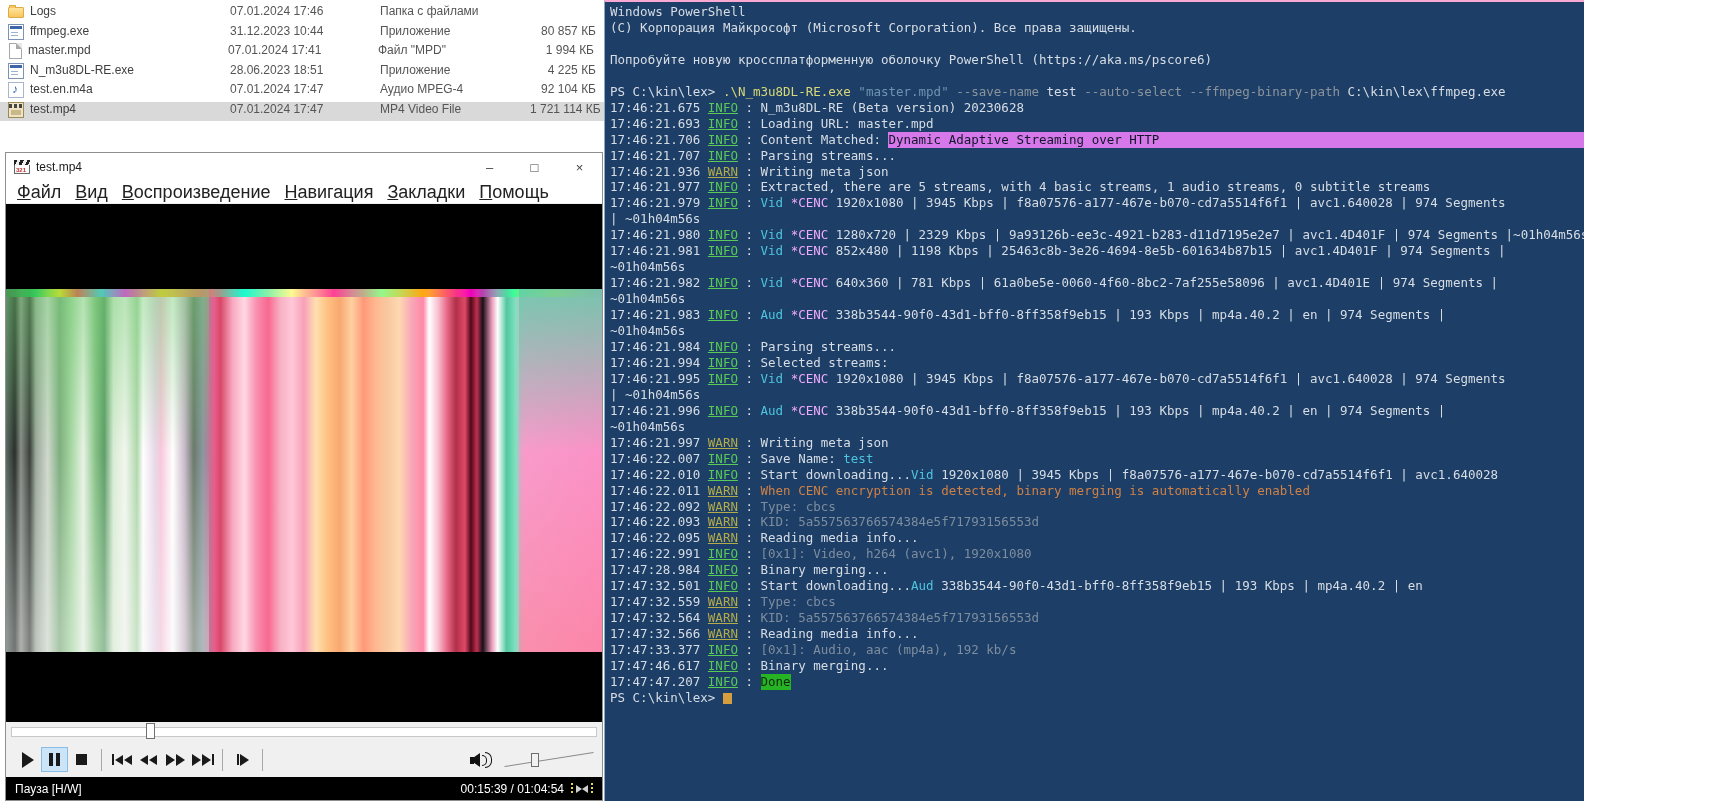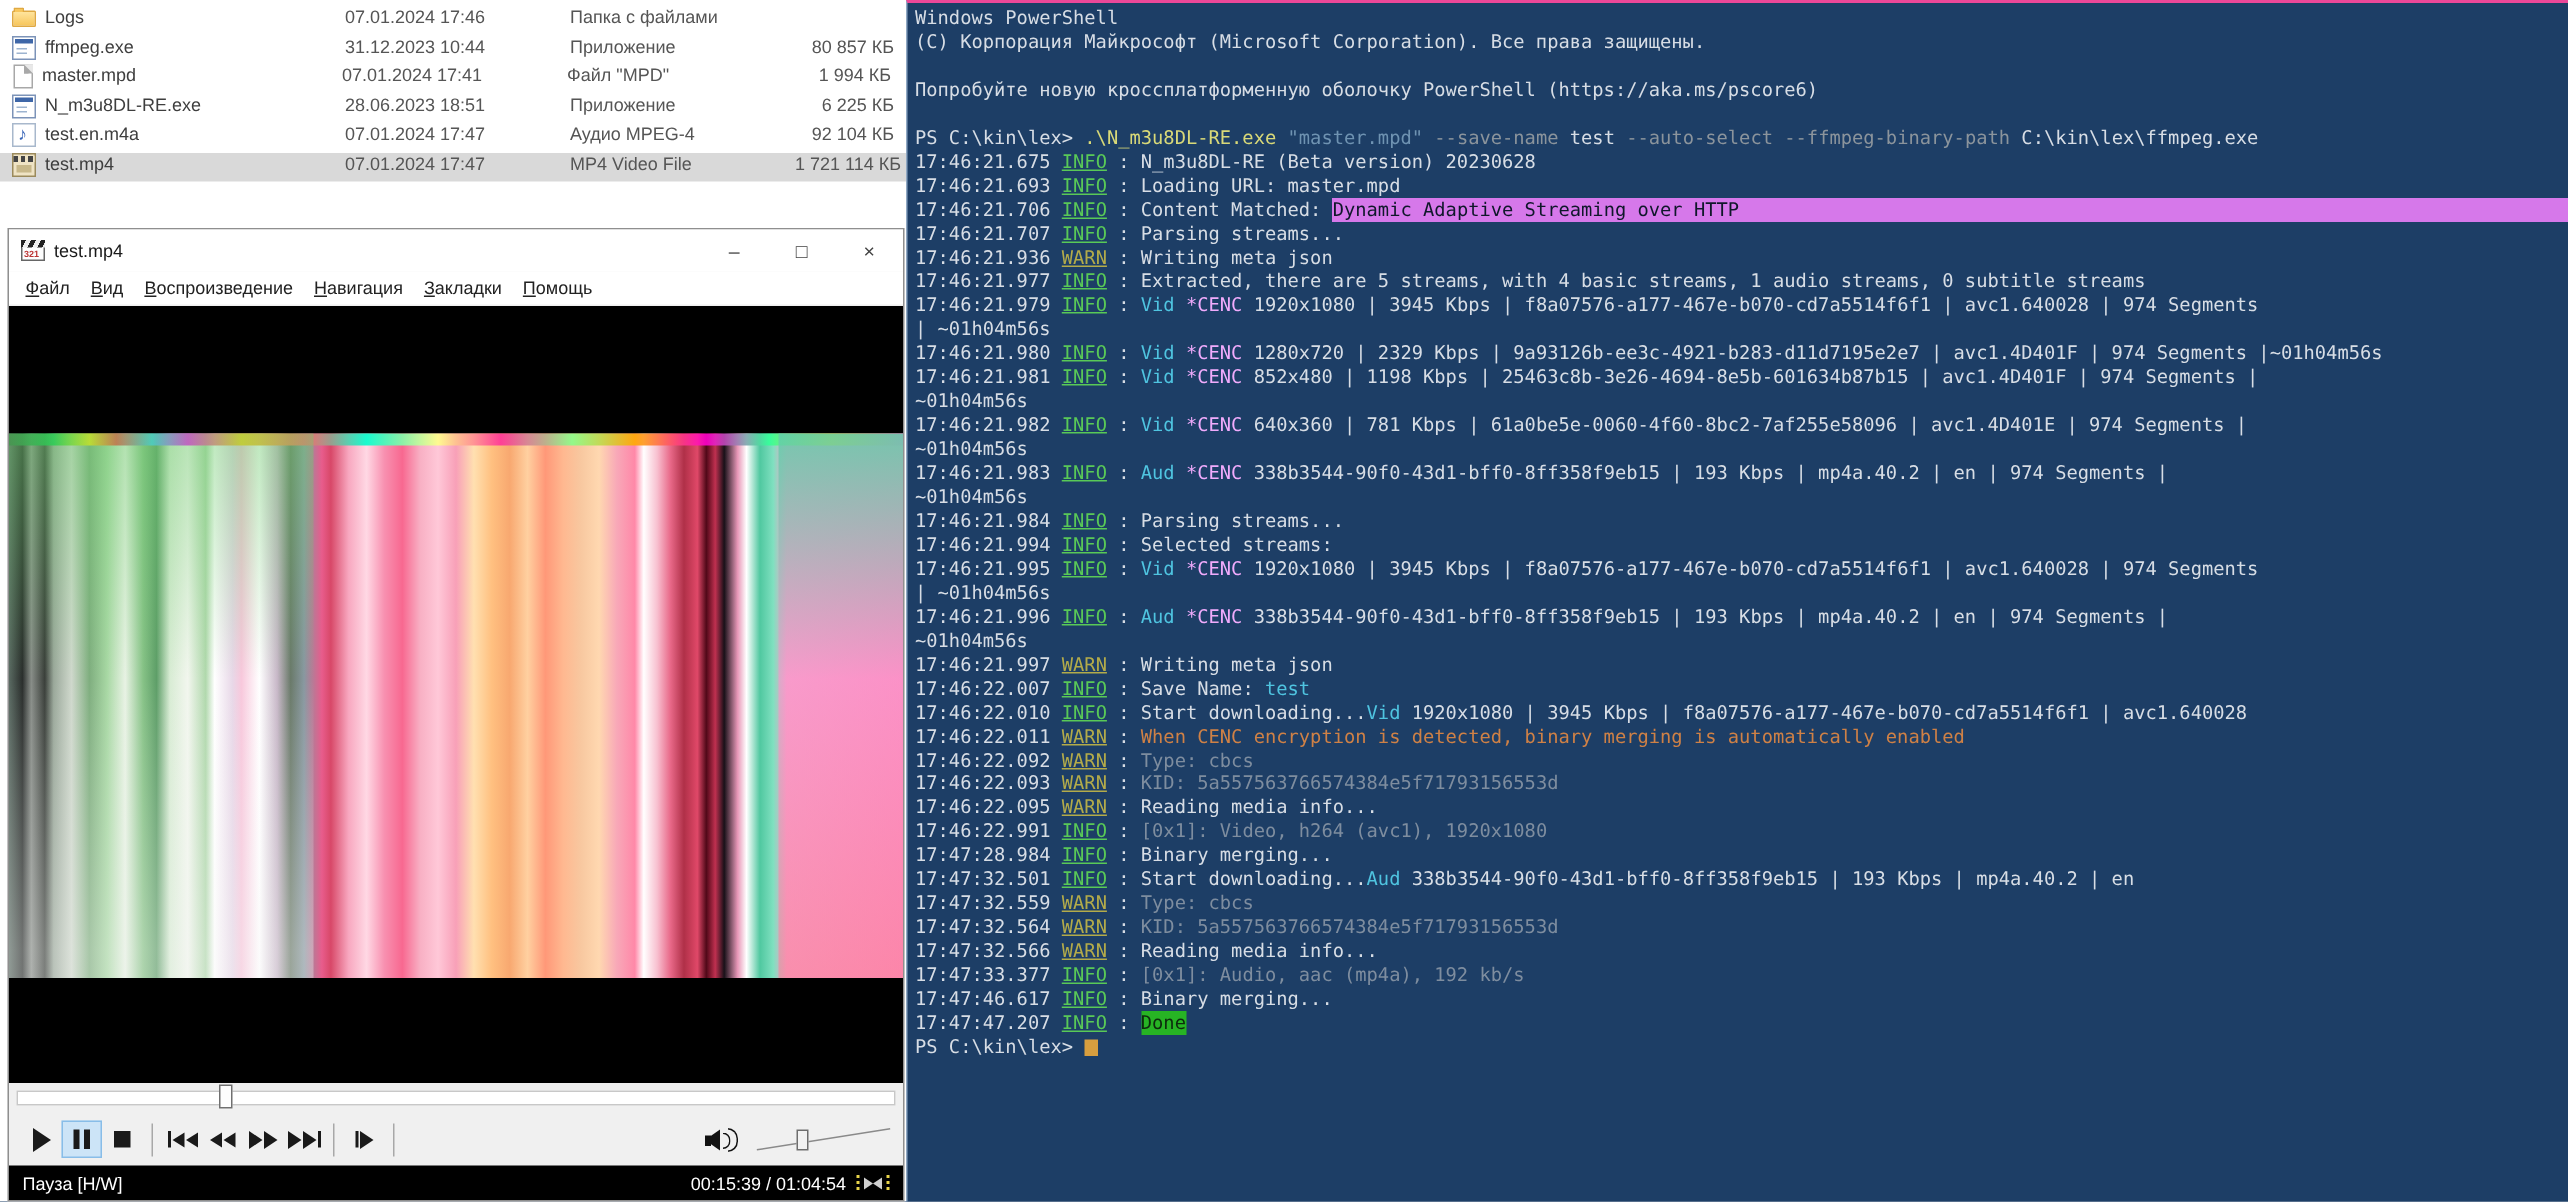--- a/index.html
+++ b/index.html
@@ -33,21 +33,21 @@
 
   
   .player{position:absolute;left:5px;top:152px;width:598px;height:649px;background:#f0f0f0;
           border:1px solid #8f8f8f;box-sizing:border-box;display:flex;flex-direction:column;}
   .titlebar{height:28px;background:#fff;display:flex;align-items:center;font-size:12px;color:#1a1a1a;flex:none;}
   .title-icon{width:16px;height:14px;margin:0 6px 0 8px;background:#fdfdfd;border:1px solid #666;position:relative;box-sizing:border-box;flex:none;}
   .title-icon::before{content:"";position:absolute;left:-1px;right:-1px;top:-1px;height:5px;background:repeating-linear-gradient(115deg,#222 0 3px,#eee 3px 6px);}
   .title-icon::after{content:"321";position:absolute;left:1px;bottom:0;font-size:6px;font-weight:bold;color:#b33;letter-spacing:0;}
   .win-btns{margin-left:auto;display:flex;height:100%;}
   .win-btn{width:45px;height:100%;display:flex;align-items:center;justify-content:center;font-size:13px;color:#444;}
-  .menubar{height:22px;background:#fff;display:flex;align-items:center;font-size:12px;color:#222;padding-left:4px;flex:none;border-bottom:1px solid #f0f0f0;}
+  .menubar{height:22px;background:#fff;display:flex;align-items:center;font-size:18px;color:#222;padding-left:4px;flex:none;border-bottom:1px solid #f0f0f0;}
   .menu-item{display:inline-block;padding:2px 7px;}
   .menu-item::first-letter{text-decoration:underline;}
   .video{flex:1;background:#000;position:relative;overflow:hidden;}
   .frame{position:absolute;left:0;right:0;top:85px;bottom:70px;
     background:linear-gradient(90deg,
       #5a6a62 0%,#2a2e2c 1.5%,#888d88 2.5%,#3a3f3a 4%,#9aa89a 5%,#cfd8cc 7%,#7fae7f 9%,
       #a8d8a4 11%,#e8f2e4 13%,#86c286 15%,#5e9e68 16.5%,#d8ecd4 18%,#f2f6ee 20%,#b0d8ac 22%,
       #ffffff 23%,#e8d8e8 25%,#f8c8dc 26%,#ffffff 28%,#c8b8c8 30%,#6a7a6a 31.5%,#8898a0 33%,
       #e85c8c 35%,#d84868 36%,#f8a8c0 38%,#ffd8e4 40%,#f890b0 42%,#f86890 44%,#f8b0c4 46%,
       #ffc8d8 48%,#f8a0b8 50%,#ffe0b0 52%,#ffc080 54%,#f8a870 56%,#ffd0a0 58%,#ff9878 60%,
@@ -84,22 +84,22 @@
   .vol-thumb{position:absolute;top:3px;width:8px;height:14px;background:#f2f2f2;border:1px solid #6e6e6e;box-sizing:border-box;}
   .statusbar{height:23px;background:#000;color:#fff;display:flex;align-items:center;font-size:12px;padding:0 9px;flex:none;}
   .sb-right{margin-left:auto;display:flex;align-items:center;gap:7px;}
   .sb-icon{width:22px;height:12px;position:relative;}
   .sb-dotL,.sb-dotR{position:absolute;top:0;width:2px;height:12px;background:repeating-linear-gradient(#e8d44a 0 2px,transparent 2px 4px);}
   .sb-dotL{left:0;} .sb-dotR{right:0;}
   .sb-tr{position:absolute;left:5px;top:2px;width:0;height:0;border-top:4px solid transparent;border-bottom:4px solid transparent;border-left:6px solid #cfcfcf;}
   .sb-tl{position:absolute;right:5px;top:2px;width:0;height:0;border-top:4px solid transparent;border-bottom:4px solid transparent;border-right:6px solid #cfcfcf;}
 
   
-  .terminal{position:absolute;left:604px;top:0;width:1108px;height:801px;background:#1d3e66;
-    border-top:2px solid #ec4899;border-left:1px solid #8fa8c4;box-sizing:border-box;
+  .terminal{position:absolute;left:604px;top:0;width:980px;height:801px;background:#1d3e66;
+    border-top:2px solid #f9a8d4;border-left:1px solid #8fa8c4;box-sizing:border-box;
     font-family:"DejaVu Sans Mono",monospace;font-size:12.5px;line-height:15.95px;color:#d7dde5;
     padding:2px 0 16px 5px;overflow:hidden;}
   .tline{display:flex;min-height:15.95px;align-items:flex-start;}
   .tline span{white-space:pre;}
   .c-w{color:#d7dde5;}
   .c-cmd{color:#d9d978;}
   .c-str{color:#6f93b2;}
   .c-param{color:#8b949c;}
   .c-info{color:#59c957;text-decoration:underline;}
   .c-warn{color:#b3ab4a;text-decoration:underline;}
@@ -134,21 +134,21 @@
       <div class="fcol-name">master.mpd</div>
       <div class="fcol-date">07.01.2024 17:41</div>
       <div class="fcol-type">Файл "MPD"</div>
       <div class="fcol-size">1 994 КБ</div>
     </div>
     <div class="file-row">
       <span class="ficon app-icon"></span>
       <div class="fcol-name">N_m3u8DL-RE.exe</div>
       <div class="fcol-date">28.06.2023 18:51</div>
       <div class="fcol-type">Приложение</div>
-      <div class="fcol-size">6 225 КБ</div>
+      <div class="fcol-size">4 225 КБ</div>
     </div>
     <div class="file-row">
       <span class="ficon audio-icon"></span>
       <div class="fcol-name">test.en.m4a</div>
       <div class="fcol-date">07.01.2024 17:47</div>
       <div class="fcol-type">Аудио MPEG-4</div>
       <div class="fcol-size">92 104 КБ</div>
     </div>
     <div class="file-row selected">
       <span class="ficon video-icon"></span>

